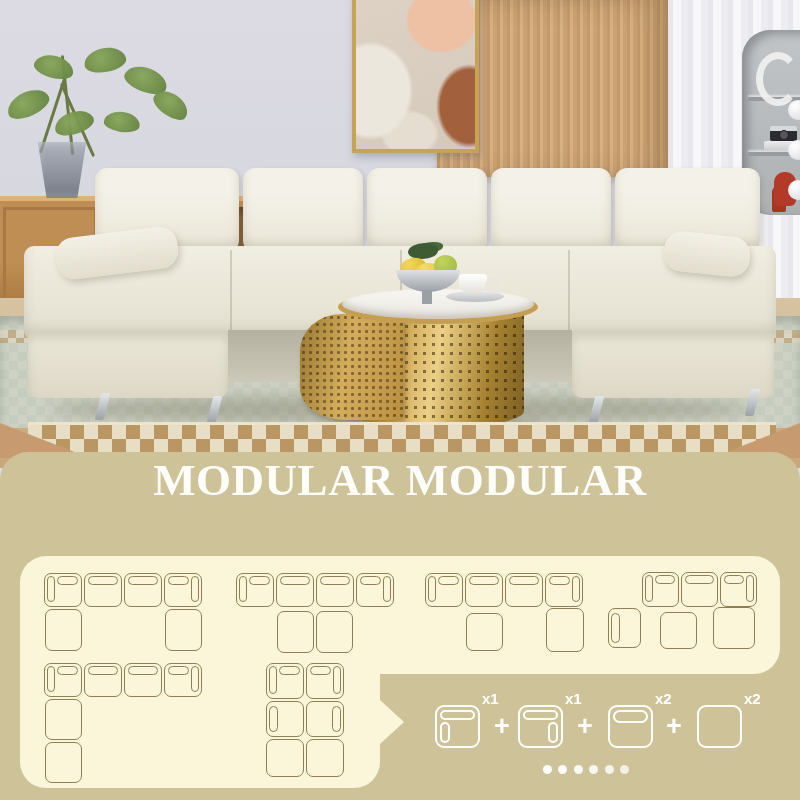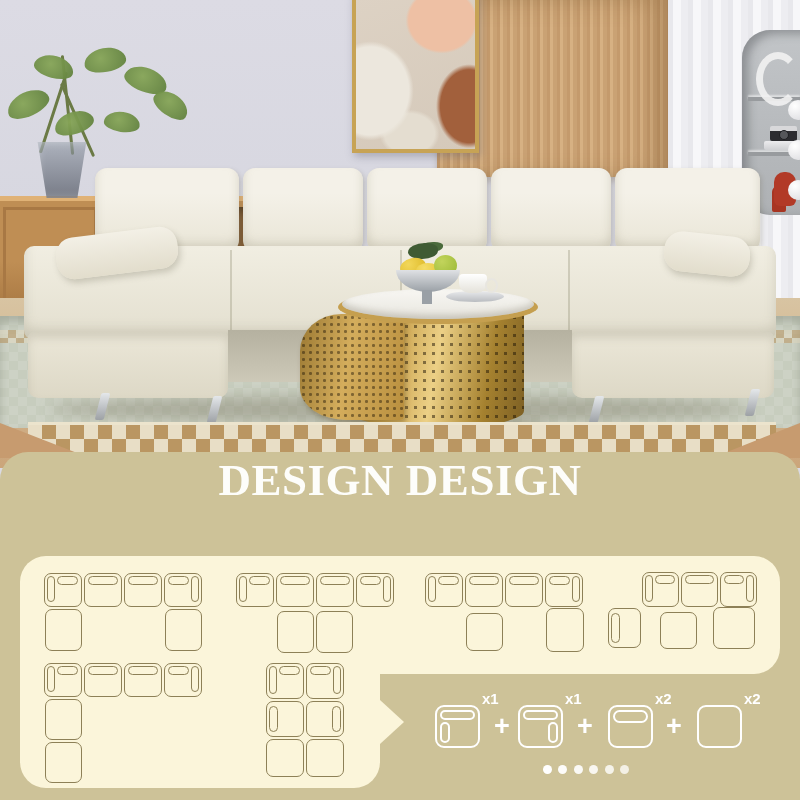--- a/index.html
+++ b/index.html
@@ -213,21 +213,21 @@
   <div class="abs fruit" style="left:416px;top:263px;width:24px;height:16px;background:radial-gradient(circle at 35% 30%,#f5dd67,#e2c133)"></div>
   <div class="abs fruit" style="left:434px;top:255px;width:23px;height:21px;background:radial-gradient(circle at 35% 30%,#c2d45c,#9ab834)"></div>
   <div class="abs bowl"></div>
   <div class="abs bowl-stem"></div>
 
   <div class="abs rug-checker"></div>
   <div class="abs floor-wedge-l"></div>
   <div class="abs floor-wedge-r"></div>
 
   <div class="abs info-panel"></div>
-  <div class="abs title">DESIGN DESIGN</div>
+  <div class="abs title">MODULAR MODULAR</div>
 
   <div class="abs card-upper"></div>
   <div class="abs card-lower"></div>
   <div class="abs card-tail"></div>
 
   <div>
       <div class="piece" style="left: 44px; top: 573px; width: 38px; height: 34px;">
         <div class="pill back sl"></div>
         <div class="pill arm left"></div>
       </div>

